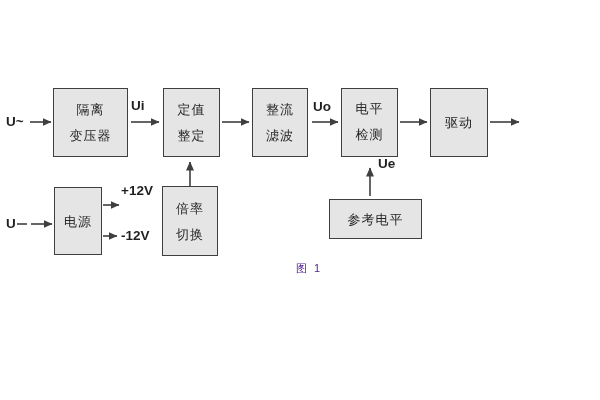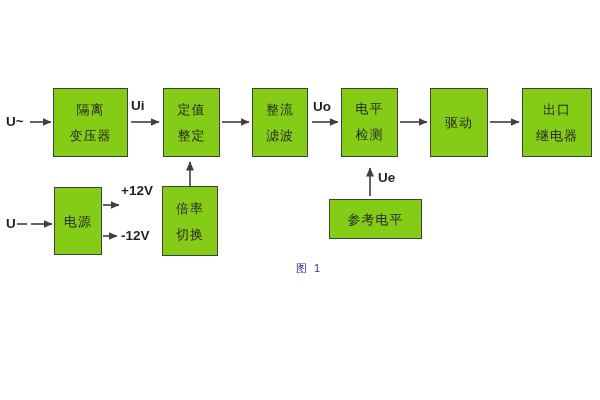--- a/index.html
+++ b/index.html
@@ -1,21 +1,21 @@
 <!DOCTYPE html>
 <html><head>
 <meta charset="utf-8">
 <style>
   html,body{margin:0;padding:0;background:#ffffff;}
   #stage{
     position:relative;width:600px;height:400px;background:#ffffff;overflow:hidden;
     font-family:"Liberation Sans","DejaVu Sans",sans-serif;
   }
   .block{
-    position:absolute;box-sizing:border-box;border:1.5px solid #3f3f3f;background:#84cc16;
+    position:absolute;box-sizing:border-box;border:1.5px solid #3f3f3f;background:#e5e5e5;
     display:flex;flex-direction:column;align-items:center;justify-content:center;
     row-gap:13px;color:#262626;font-size:13px;letter-spacing:1px;line-height:1;
   }
   .block .bl{white-space:nowrap;}
   .lbl{
     position:absolute;color:#1f1f1f;font-size:13.5px;font-weight:bold;line-height:1;
     white-space:nowrap;
   }
   .lbl.cjk{font-weight:normal;font-size:11px;letter-spacing:2px;color:#4c1d95;}
   svg.wires{position:absolute;left:0;top:0;width:600px;height:400px;}
@@ -58,39 +58,35 @@
     <div class="bl">整流</div>
     <div class="bl">滤波</div>
   </div>
   <div class="block" style="left:341px;top:88px;width:57px;height:69px;font-family:Liberation Mono, monospace;">
     <div class="bl">电平</div>
     <div class="bl">检测</div>
   </div>
   <div class="block" style="left:430px;top:88px;width:58px;height:69px;">
     <div class="bl">驱动</div>
   </div>
-  <div class="block" style="left:522px;top:88px;width:70px;height:69px;">
-    <div class="bl">出口</div>
-    <div class="bl">继电器</div>
-  </div>
 
   <div class="block" style="left:54px;top:187px;width:48px;height:68px;">
     <div class="bl">电源</div>
   </div>
   <div class="block" style="left:162px;top:186px;width:56px;height:70px;">
     <div class="bl">倍率</div>
     <div class="bl">切换</div>
   </div>
   <div class="block" style="left:329px;top:199px;width:93px;height:40px;">
     <div class="bl">参考电平</div>
   </div>
 
   <div class="lbl" style="left:6px;top:115px;">U~</div>
   <div class="lbl" style="left:6px;top:217px;">U</div>
   <div class="lbl" style="left:131px;top:99px;">Ui</div>
   <div class="lbl" style="left:313px;top:100px;">Uo</div>
-  <div class="lbl" style="left:378px;top:171px;">Ue</div>
+  <div class="lbl" style="left:378px;top:157px;">Ue</div>
   <div class="lbl" style="left:121px;top:184px;">+12V</div>
   <div class="lbl" style="left:121px;top:229px;">-12V</div>
 
   <div class="lbl cjk" style="left:296px;top:263px;">图 1</div>
 
 </div>
 
 </body></html>

